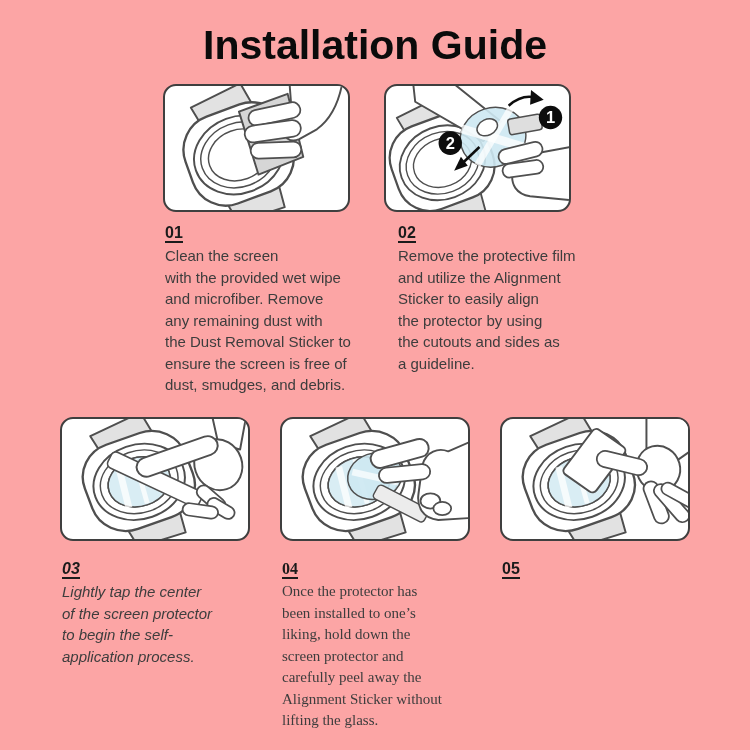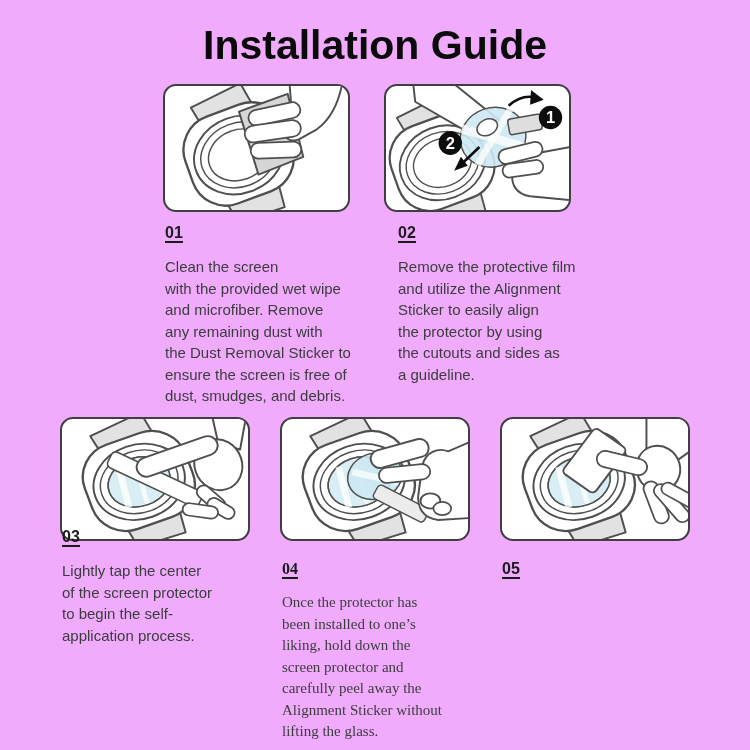--- a/index.html
+++ b/index.html
@@ -1,41 +1,41 @@
 <!DOCTYPE html>
 <html><head>
 <meta charset="utf-8">
 <style>
   html,body { margin:0; padding:0; background:#ffffff; }
   body { width:750px; height:750px; font-family:"Liberation Sans", sans-serif; }
-  .page { position:relative; width:750px; height:750px; background:#f0abfc; overflow:hidden; }
+  .page { position:relative; width:750px; height:750px; background:#fca5a5; overflow:hidden; }
 
   .title { position:absolute; top:22px; left:0; width:750px; margin:0;
            text-align:center; font-size:41px; font-weight:bold; color:#0b0b0b; }
 
   .figbox { position:absolute; border:2.5px solid #3f3f3f; border-radius:13px;
             background:#ffffff; box-sizing:border-box; overflow:hidden; }
   .figbox svg { width:100%; height:100%; display:block; }
 
   .fig1 { left:163px; top:84px;  width:187px; height:128px; }
   .fig2 { left:384px; top:84px;  width:187px; height:128px; }
   .fig3 { left:60px;  top:417px; width:190px; height:124px; }
   .fig4 { left:280px; top:417px; width:190px; height:124px; }
   .fig5 { left:500px; top:417px; width:190px; height:124px; }
 
   .stepblock { position:absolute; }
   .txt1 { left:165px; top:224px; width:205px; }
   .txt2 { left:398px; top:224px; width:205px; }
-  .txt3 { left:62px;  top:528px; width:205px; }
+  .txt3 { left:62px;  top:560px; width:205px;font-style:italic; }
   .txt4 { left:282px; top:560px; width:208px;font-family:Liberation Serif, serif; }
   .txt5 { left:502px; top:560px; width:208px; }
 
   .stepnum { display:inline-block; font-size:16px; font-weight:bold; color:#1b1b1b;
              line-height:1; padding-bottom:0; border-bottom:2.5px solid #1b1b1b; }
-  .stepdesc { margin-top:13px; font-size:15px; line-height:21.5px; color:#3d3d3d;
+  .stepdesc { margin-top:2px; font-size:15px; line-height:21.5px; color:#3d3d3d;
               white-space:pre-line; }
 
   .ln { fill:#ffffff; stroke:#4f4f4f; stroke-width:2; stroke-linejoin:round; stroke-linecap:round; }
   .ln-thin { fill:#ffffff; stroke:#4f4f4f; stroke-width:1.8; stroke-linejoin:round; stroke-linecap:round; }
 </style>
 </head>
 <body>
 
 <div class="page">
 

